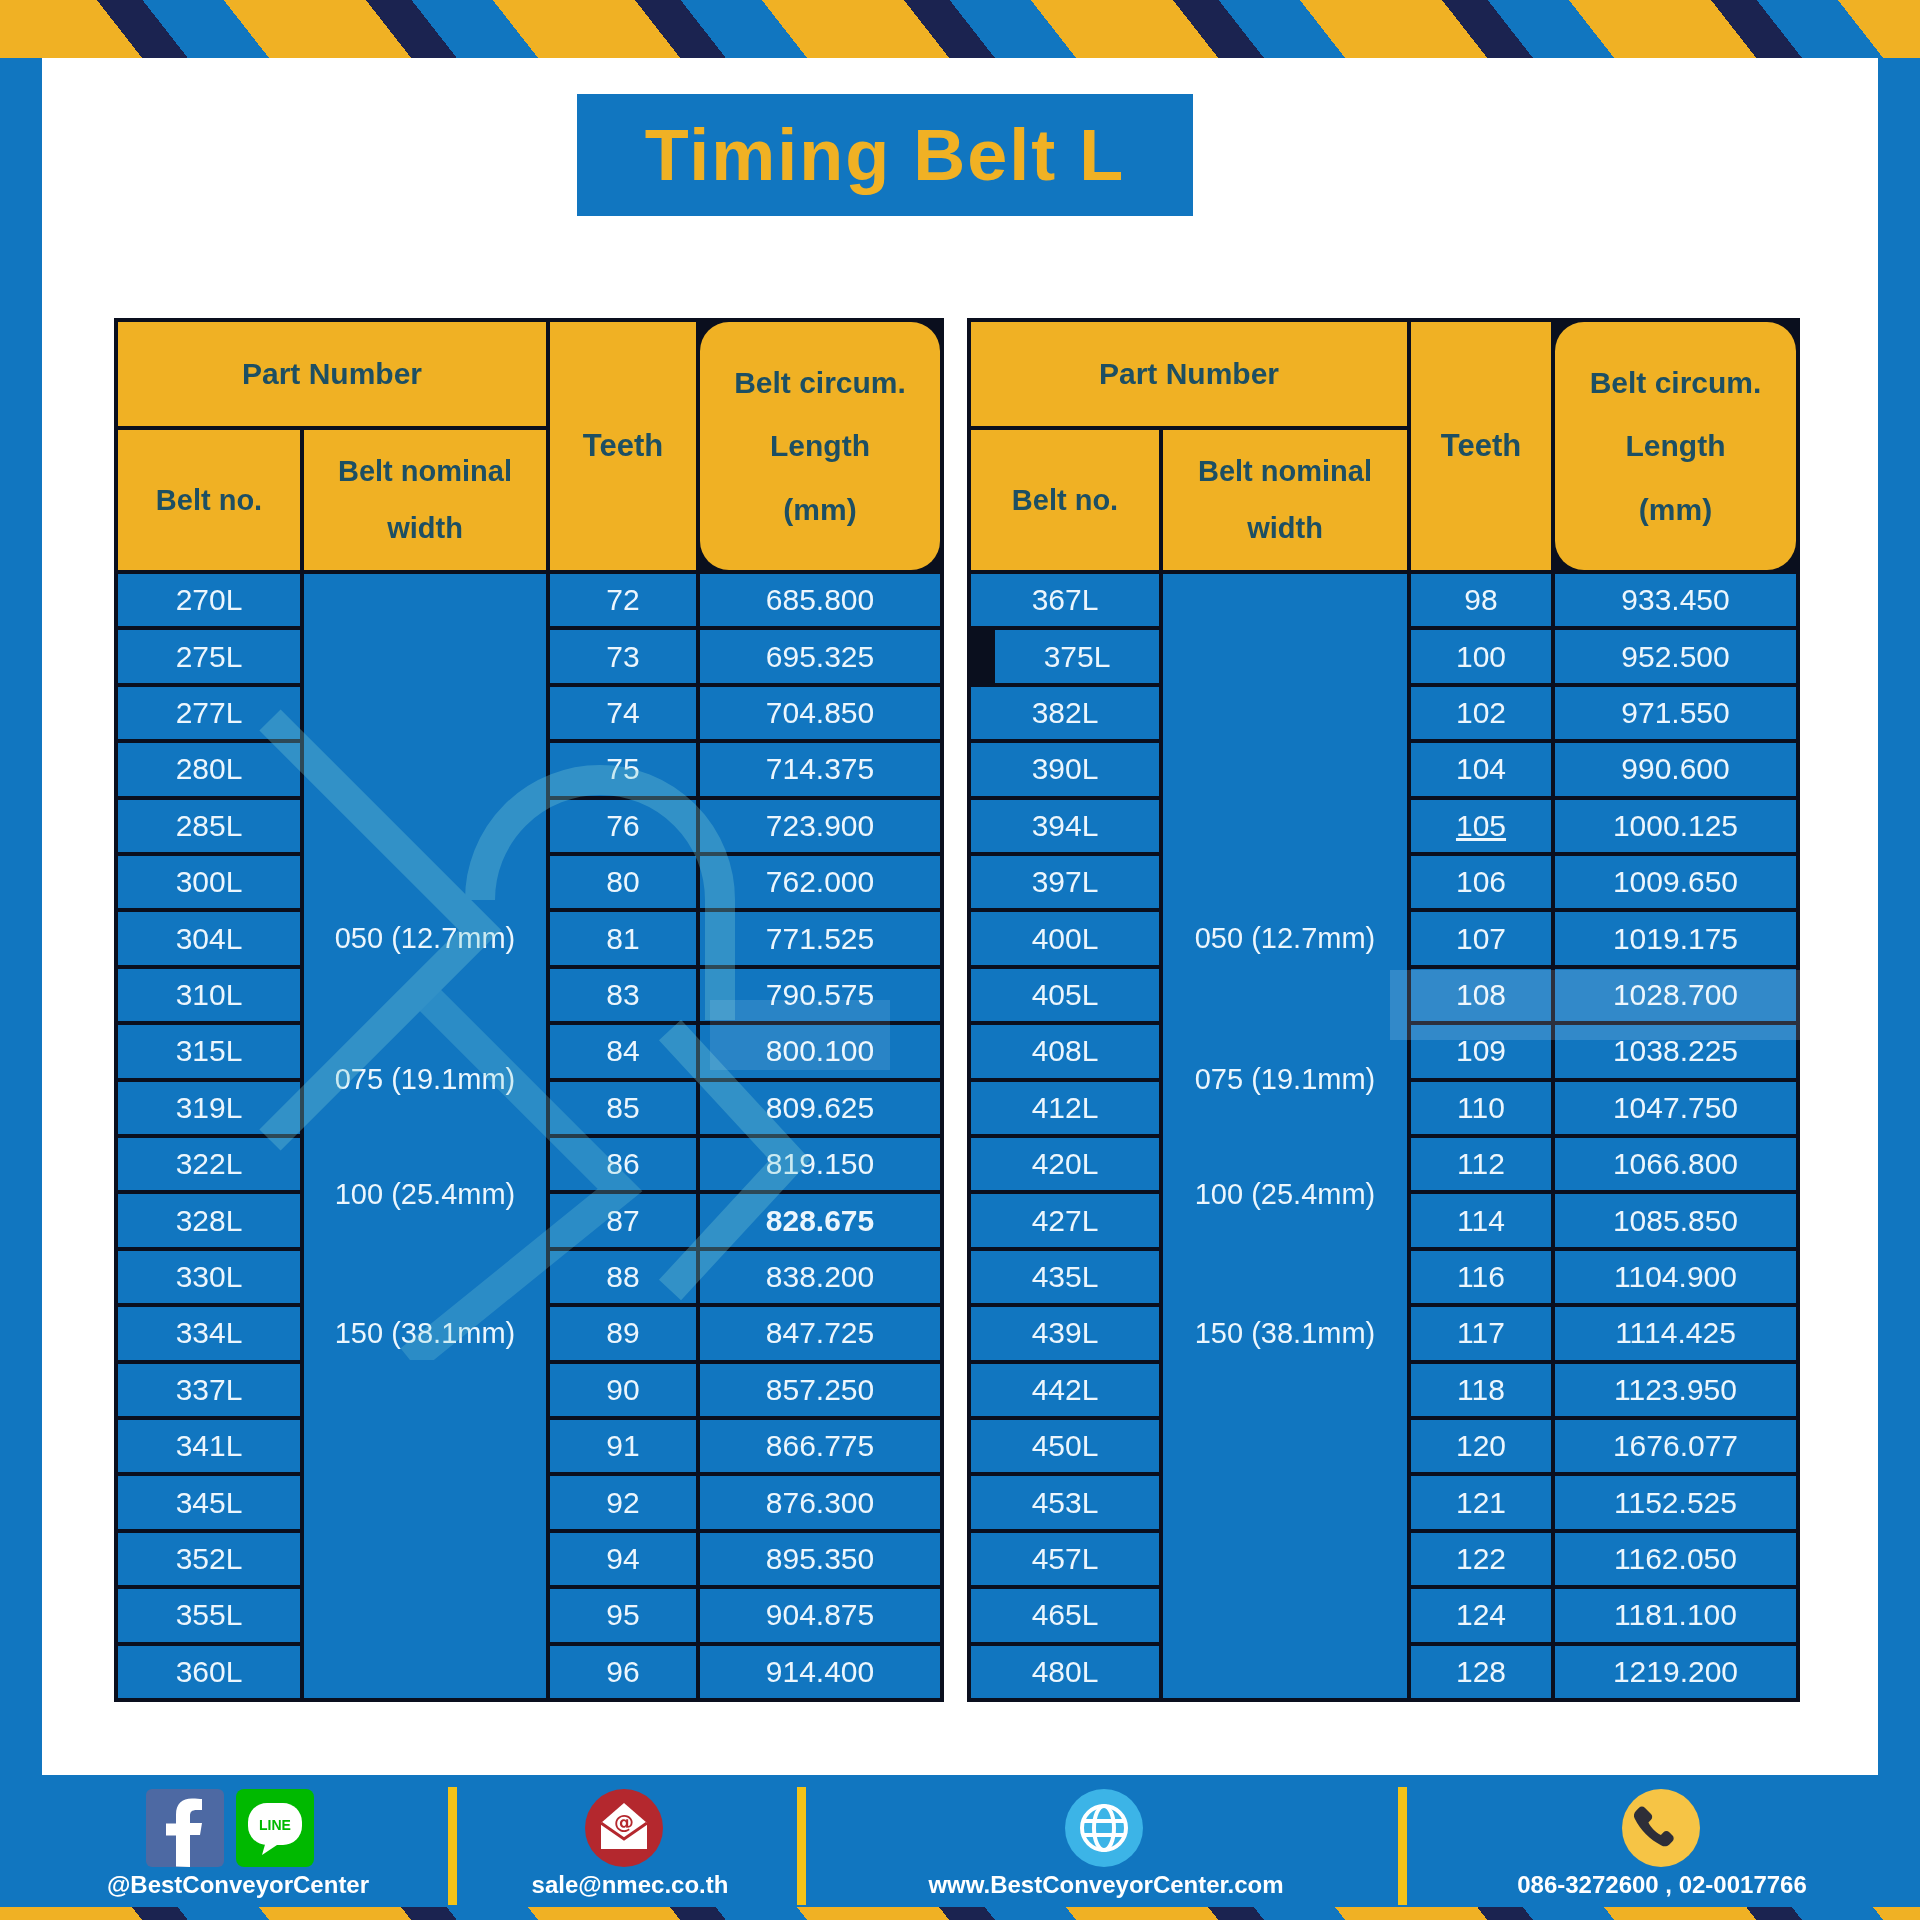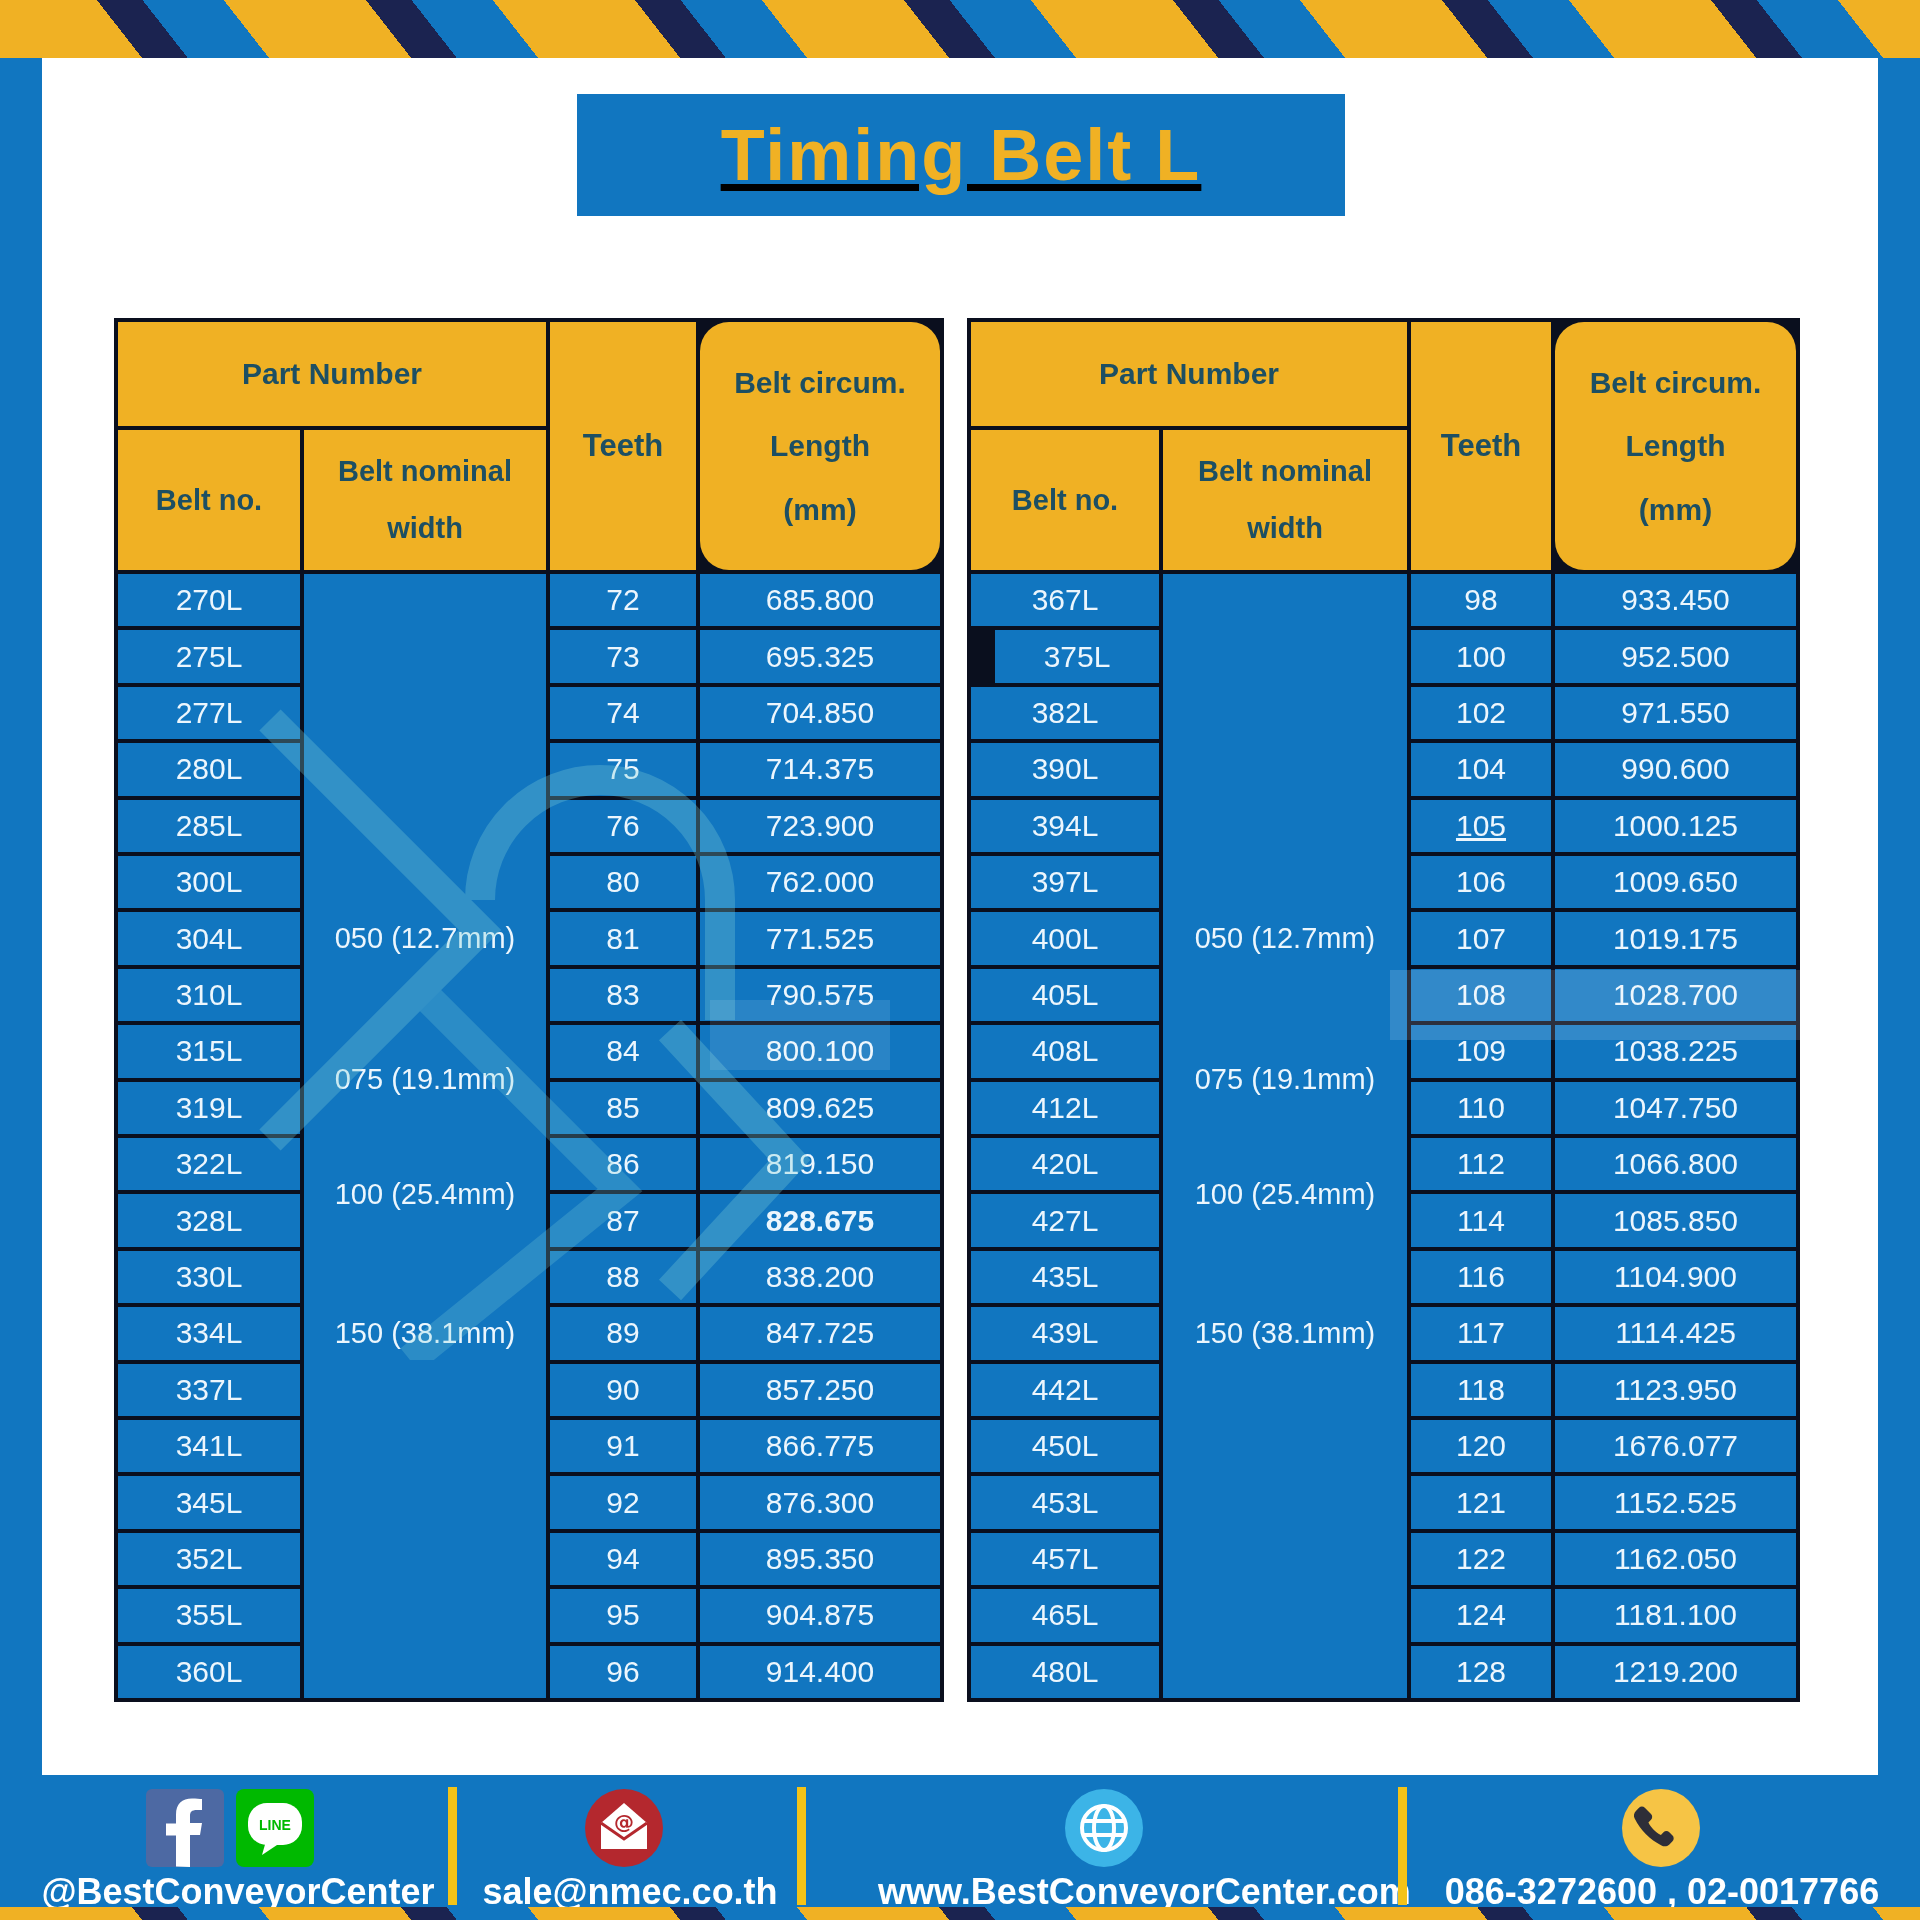--- a/index.html
+++ b/index.html
@@ -15,22 +15,22 @@
     position:absolute;left:0;top:0;width:1920px;height:58px;z-index:4;
     background:#1176c0;
     background-image:repeating-linear-gradient(52deg,#f0b124 0 112px,#1b2350 112px 148px,#1176c0 148px 212px);
   }
   .band-bottom{
     position:absolute;left:0;bottom:0;width:1920px;height:13px;z-index:6;
     background-image:repeating-linear-gradient(52deg,#f0b124 0 112px,#1b2350 112px 148px,#1176c0 148px 212px);
   }
   
   .title-box{
-    position:absolute;left:577px;top:94px;width:768px;height:122px;
-    background:#1176c0;display:flex;align-items:center;justify-content:center;z-index:2;text-decoration:underline;
+    position:absolute;left:577px;top:94px;width:616px;height:122px;
+    background:#1176c0;display:flex;align-items:center;justify-content:center;z-index:2;
   }
   .title-box span{
     color:#f0b124;font-size:72px;font-weight:bold;letter-spacing:2px;white-space:nowrap;
   }
   
   .spec-table{
     position:absolute;top:318px;height:1384px;z-index:2;
     display:grid;grid-template-rows:104px 140px repeat(20,1fr);
     gap:4px;padding:4px;background:#0a0f1e;box-sizing:border-box;
   }
@@ -52,21 +52,21 @@
   .w-label:nth-of-type(2){top:44.9%;}
   .w-label:nth-of-type(3){top:55.2%;}
   .w-label:nth-of-type(4){top:67.5%;}
   .data-cell{color:#ecf6fd;font-size:30px;white-space:nowrap;}
   
   .watermark{position:absolute;z-index:5;pointer-events:none;}
   
   .footer{position:absolute;left:0;top:1775px;width:1920px;height:145px;background:#1176c0;z-index:4;}
   .f-icon{position:absolute;top:14px;width:78px;height:78px;}
   .f-text{
-    position:absolute;top:96px;color:#ffffff;font-size:36px;font-weight:bold;
+    position:absolute;top:96px;color:#ffffff;font-size:24px;font-weight:bold;
     text-align:center;white-space:nowrap;
   }
   .f-div{position:absolute;top:12px;width:9px;height:118px;background:#f3c318;}
   .fb{left:146px;} .ln{left:236px;} .ml{left:585px;} .gl{left:1065px;} .ph{left:1622px;}
   .t-social{left:28px;width:420px;}
   .t-mail{left:468px;width:324px;}
   .t-web{left:878px;width:456px;}
   .t-phone{left:1428px;width:468px;}
   .d1{left:448px;} .d2{left:797px;} .d3{left:1398px;}
 </style>

